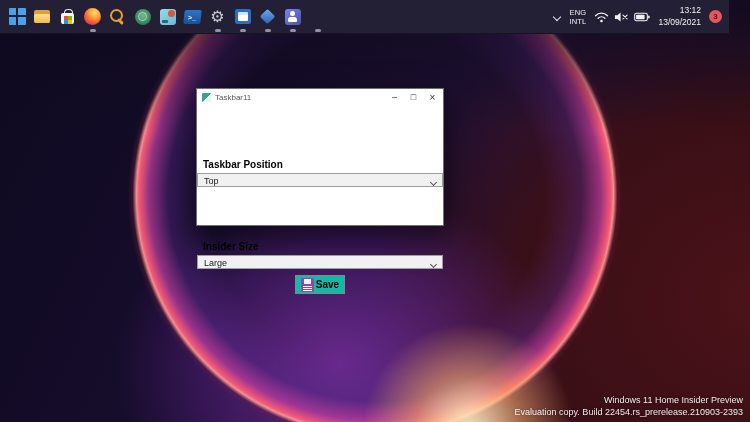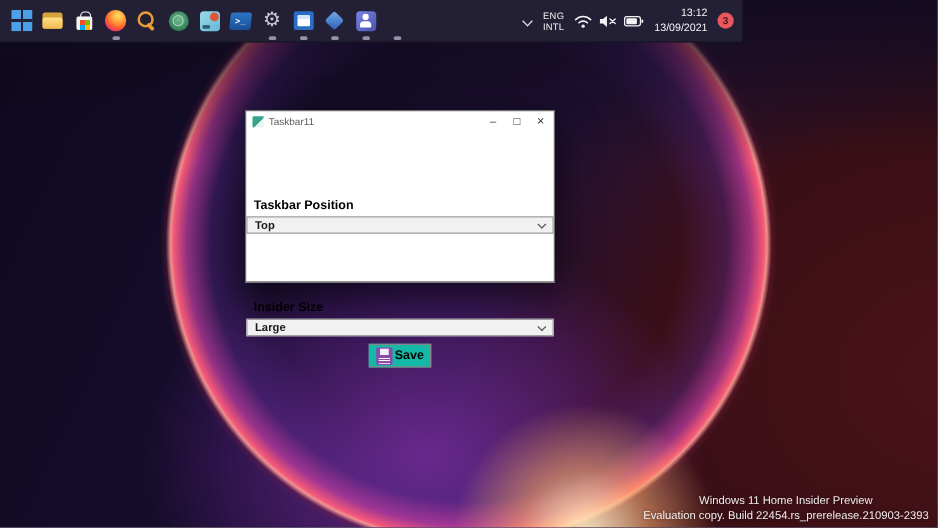--- a/index.html
+++ b/index.html
@@ -18,21 +18,21 @@
         rgba(255,92,122,0.95) 98.4%,
         rgba(255,156,150,0.92) 99.4%,
         rgba(120,30,60,0.35) 101%,
         rgba(0,0,0,0) 103%),
       radial-gradient(ellipse 300px 240px at 340px 365px, rgba(165,62,214,0.55) 0%, rgba(120,40,170,0.28) 50%, rgba(120,40,170,0) 75%),
       radial-gradient(ellipse 520px 430px at 765px 300px, #4c1219 0%, #3a0f16 45%, rgba(40,10,20,0) 76%),
       linear-gradient(115deg, #0e0920 0%, #160d2b 35%, #241238 62%, #1b0d25 100%);
   }
 
   
-  .taskbar { position:absolute; top:0; left:0; width:594px; height:34px;
+  .taskbar { position:absolute; top:0; left:0; width:729px; height:34px;
     background:#232036; display:flex; align-items:center; justify-content:space-between;
     border-bottom:1px solid rgba(0,0,0,0.35); z-index:5; }
   .app-row { display:flex; align-items:center; padding-left:5px; }
   .tbicon-wrap { width:25px; height:34px; display:flex; flex-direction:column; align-items:center; justify-content:center; position:relative; cursor:pointer; }
   .tbicon { width:17px; height:17px; position:relative; display:flex; align-items:center; justify-content:center; }
   .run-dot { position:absolute; bottom:2px; width:6px; height:2.5px; border-radius:2px; background:#9193ab; }
 
   .ic-start { background:
       linear-gradient(to right, rgba(0,0,0,0) 0 7.5px, #232036 7.5px 9.5px, rgba(0,0,0,0) 9.5px),
       linear-gradient(to bottom, rgba(0,0,0,0) 0 7.5px, #232036 7.5px 9.5px, rgba(0,0,0,0) 9.5px),
@@ -74,33 +74,33 @@
 
   
   .dialog { position:absolute; left:196px; top:88px; width:248px; height:138px; background:#ffffff;
     border:1px solid #6f6f6f; box-shadow:4px 10px 26px rgba(0,0,0,0.5); z-index:10; }
   .titlebar { height:16px; display:flex; align-items:center; padding:0 3px 0 5px; gap:4px; }
   .title-ic { width:9px; height:9px; background:linear-gradient(135deg,#37a58c 0 55%, #e8f5f1 55%); border-radius:1px; }
   .title-text { flex:1; font-size:8px; color:#5a5a5a; }
   .wctl { width:15px; text-align:center; font-size:9px; color:#333; line-height:15px; cursor:pointer; }
   .wctl.close { font-size:10px; }
   .f-label { font-weight:bold; font-size:10px; color:#000; padding:6px 6px 3px 6px;margin-top:48px; }
-  .combo { width:100%; height:14px; background:#f1f1f1; border:1px solid #9f9f9f; display:flex; align-items:center; padding:0 6px; font-size:9px; color:#1a1a1a; cursor:pointer;font-weight:bold; }
+  .combo { width:100%; height:14px; background:#f1f1f1; border:1px solid #9f9f9f; display:flex; align-items:flex-end; padding:0 6px; font-size:9px; color:#1a1a1a; cursor:pointer; }
   .combo .cchev { margin-left:auto; width:6px; height:6px; position:relative; }
   .combo .cchev::after { content:""; position:absolute; top:0; left:0.5px; width:4px; height:4px; border-right:1.2px solid #555; border-bottom:1.2px solid #555; transform:rotate(45deg); }
   .save-row { display:flex; justify-content:center; margin-top:6px; }
   .save-btn { width:50px; height:19px; background:#14b8a6; border:1px solid #878787; display:flex; align-items:center; justify-content:center; gap:2px; cursor:pointer; }
   .floppy { width:13px; height:14px; background:#8a4bac; border-radius:1px; position:relative; flex:none; }
   .floppy::before { content:""; position:absolute; top:1px; left:3px; width:7px; height:5px; background:#f4eef8; }
   .floppy::after { content:""; position:absolute; bottom:1px; left:2px; width:9px; height:5px;
       background:repeating-linear-gradient(to bottom,#ffffff 0 1px,#8a4bac 1px 2px); }
   .save-txt { font-size:10px; font-weight:bold; color:#000; }
 
   
-  .watermark { position:absolute; right:7px; bottom:4px; text-align:center; color:rgba(255,255,255,0.92);
+  .watermark { position:absolute; right:7px; bottom:4px; text-align:right; color:rgba(255,255,255,0.92);
     font-size:9px; line-height:1.35; z-index:4; text-shadow:0 0 3px rgba(0,0,0,0.4); }
 </style>
 </head>
 <body>
 
 <div class="stage">
   <div class="wallpaper"></div>
 
   <div class="taskbar">
     <div class="app-row">

